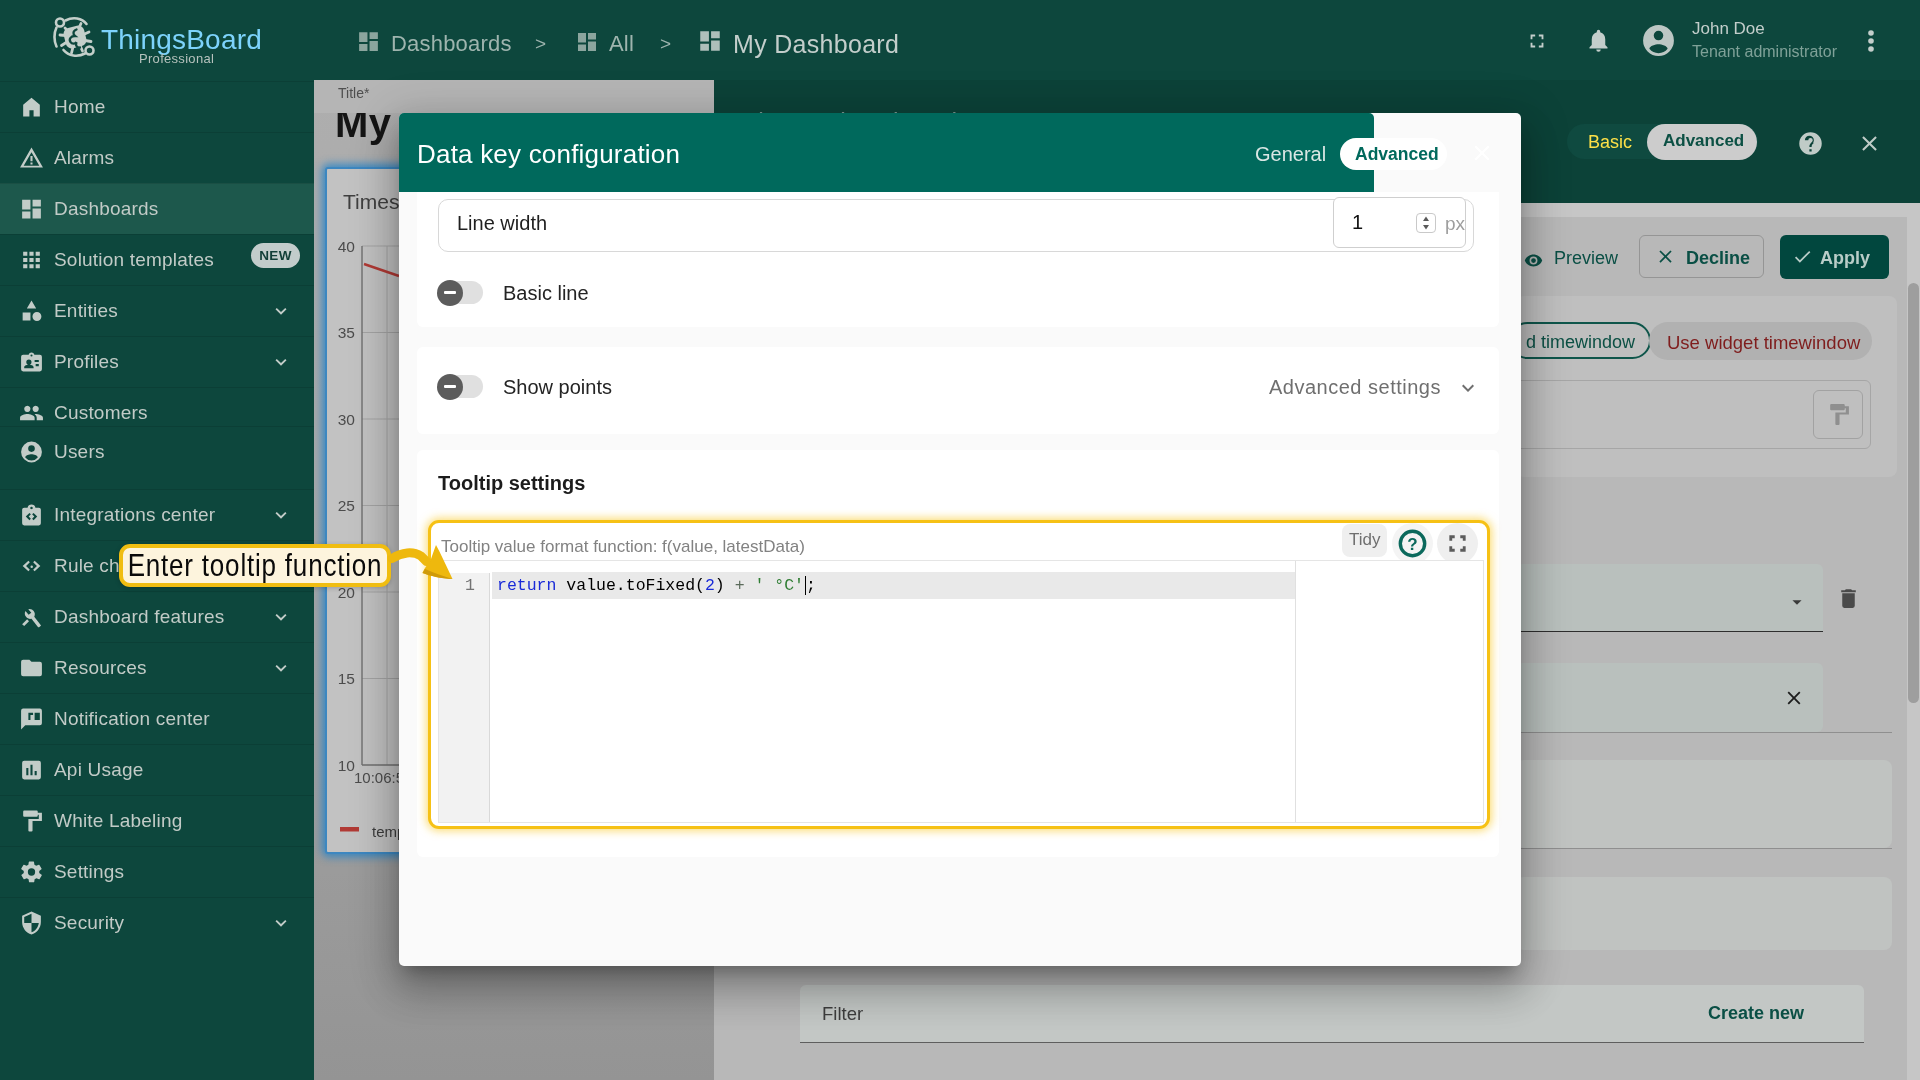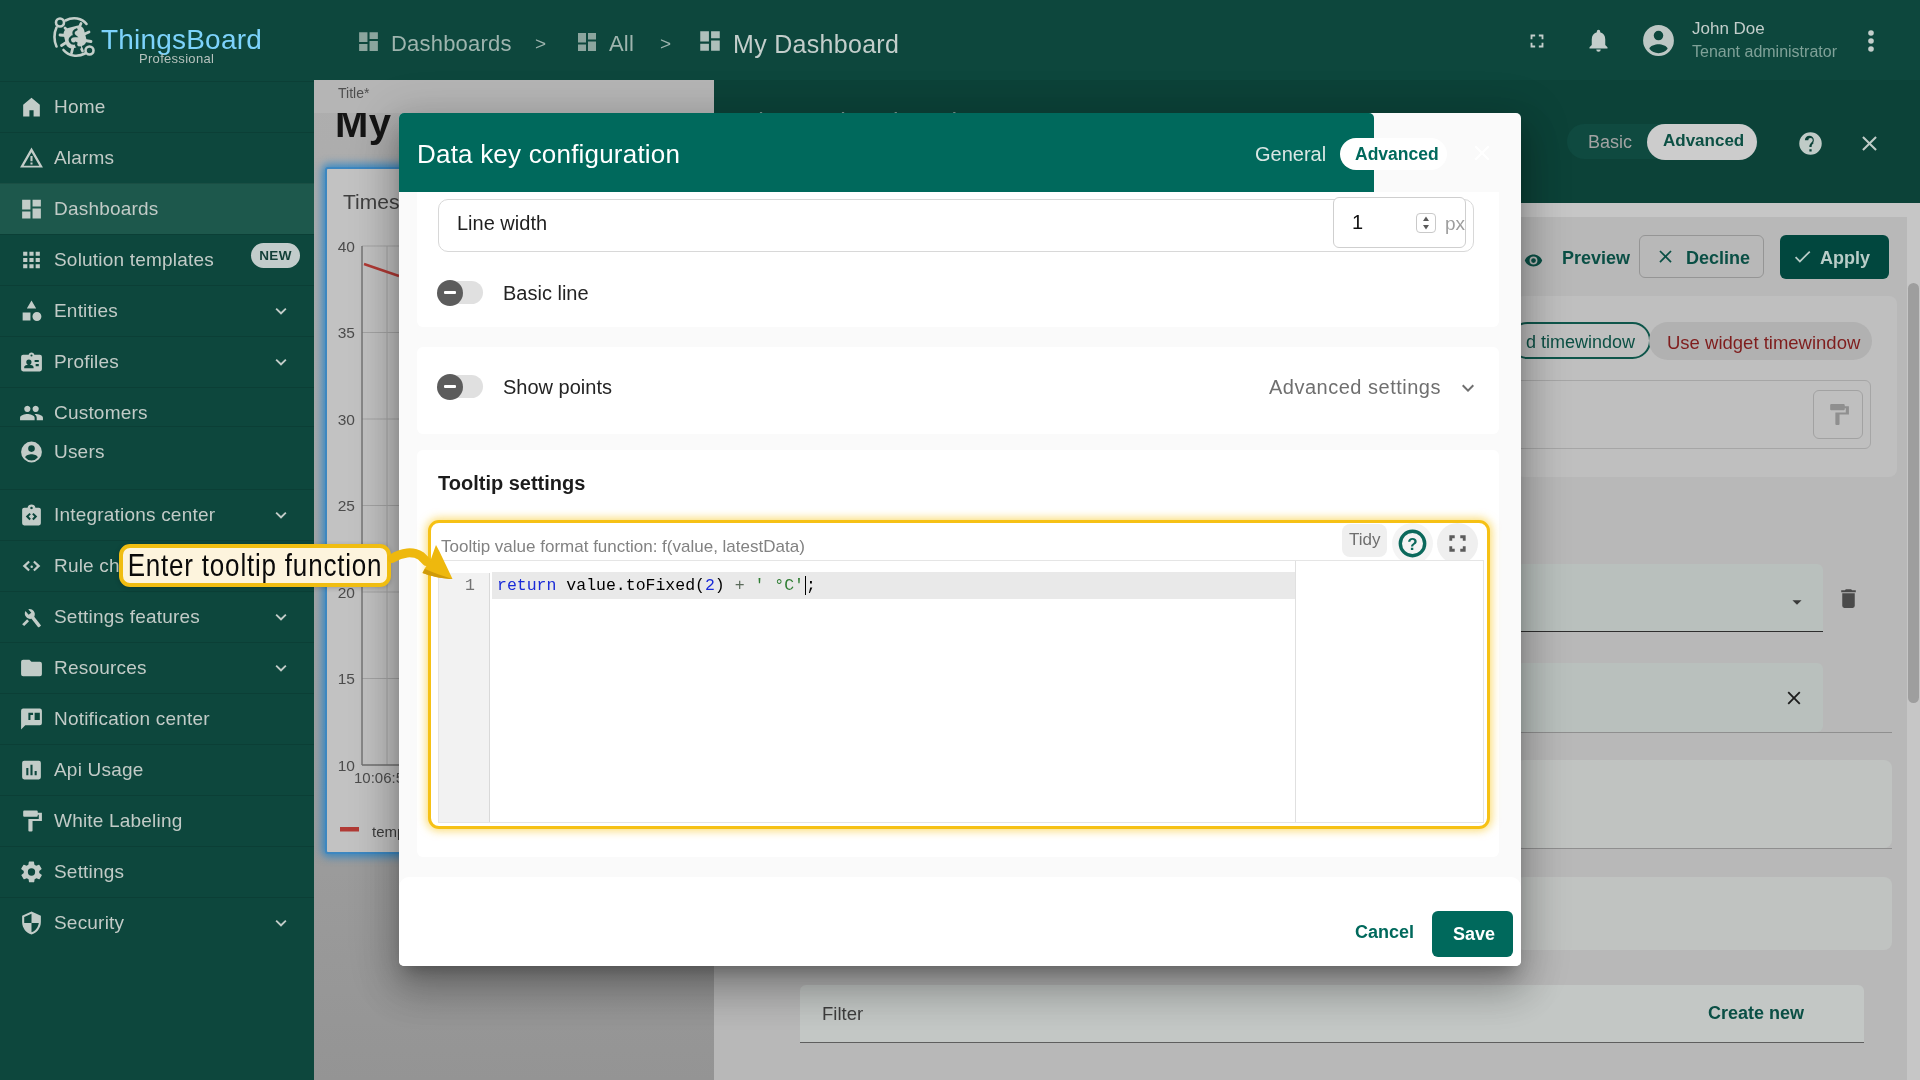--- a/index.html
+++ b/index.html
@@ -72,38 +72,38 @@
     </svg>
   </div>
 </div>
 <div class="abs" id="titleband">
     <div class="abs" style="left:24px;top:5px;font-size:14px;color:#4f4f4f;">Title*</div>
   </div>
 <div class="abs" id="righttool">
   <div class="abs" style="left:30px;top:28px;font-size:25px;color:#7c958e;">Time series Line Chart</div>
 
   <div class="abs" style="left:853px;top:44px;width:191px;height:35px;background:#0f4a40;border-radius:18px;"></div>
-  <div class="abs" style="left:874px;top:52px;font-size:18px;color:#a3a3a3;">Basic</div>
+  <div class="abs" style="left:874px;top:52px;font-size:18px;color:#fde047;">Basic</div>
   <div class="abs" style="left:933px;top:44px;width:110px;height:36px;background:#cccccc;border-radius:18px;"></div>
   <div class="abs" style="left:949px;top:51px;font-size:17px;font-weight:bold;color:#0c5044;">Advanced</div>
   <svg class="abs" style="left:1083px;top:50px" width="27" height="27" viewBox="0 0 24 24" fill="#c0cbc7">
       <path d="M12 2a10 10 0 1 0 0 20 10 10 0 0 0 0-20zm1 17h-2v-2h2v2zm2.1-7.7-.9.9c-.7.7-1.2 1.3-1.2 2.8h-2v-.5c0-1.1.5-2.1 1.2-2.8l1.2-1.3a2 2 0 0 0 .6-1.4 2 2 0 1 0-4 0H7a4 4 0 1 1 8 0c0 .9-.4 1.7-.9 2.3z"></path>
     </svg>
   <svg class="abs" style="left:1143px;top:51px" width="25" height="25" viewBox="0 0 24 24" fill="#c0cbc7">
       <path d="M19 6.4 17.6 5 12 10.6 6.4 5 5 6.4 10.6 12 5 17.6 6.4 19 12 13.4 17.6 19 19 17.6 13.4 12z"></path>
     </svg>
 </div>
 <div class="abs" id="rightcontent">
 
   <div class="abs" style="left:0;top:0;width:1206px;height:14px;background:#c6c6c6;"></div>
 
   <svg class="abs" style="left:810px;top:48px" width="19" height="19" viewBox="0 0 24 24" fill="#0a4f45">
       <path d="M12 4.5C7 4.5 2.7 7.6 1 12c1.7 4.4 6 7.5 11 7.5s9.3-3.1 11-7.5c-1.7-4.4-6-7.5-11-7.5zm0 12.5a5 5 0 1 1 0-10 5 5 0 0 1 0 10zm0-8a3 3 0 1 0 0 6 3 3 0 0 0 0-6z"></path>
     </svg>
-  <div class="abs" style="left:840px;top:45px;font-size:18px;font-weight:bold;color:#0a4f45;margin-left:8px;">Preview</div>
+  <div class="abs" style="left:840px;top:45px;font-size:18px;font-weight:normal;color:#0a4f45;">Preview</div>
 
   <div class="abs" style="left:925px;top:32px;width:125px;height:43px;border:1px solid #959595;border-radius:6px;"></div>
   <svg class="abs" style="left:941px;top:43px" width="21" height="21" viewBox="0 0 24 24" fill="#0a4f45">
       <path d="M19 6.4 17.6 5 12 10.6 6.4 5 5 6.4 10.6 12 5 17.6 6.4 19 12 13.4 17.6 19 19 17.6 13.4 12z"></path>
     </svg>
   <div class="abs" style="left:972px;top:45px;font-size:18px;font-weight:bold;color:#0a4f45;">Decline</div>
 
   <div class="abs" style="left:1066px;top:32px;width:109px;height:44px;background:#01473e;border-radius:6px;"></div>
   <svg class="abs" style="left:1078px;top:43px" width="21" height="21" viewBox="0 0 24 24" fill="#b9cdc8">
       <path d="M9 16.2 4.8 12l-1.4 1.4L9 19 21 7l-1.4-1.4z"></path>
@@ -269,21 +269,21 @@
         <svg width="25" height="25" viewBox="0 0 24 24" fill="#c2ccc8">
           <path d="M9 7 3.5 12 9 17l1.4-1.4L6.8 12l3.6-3.6L9 7zm6 0-1.4 1.4 3.6 3.6-3.6 3.6L15 17l5.5-5-5.5-5zm-4 5.8a1.2 1.2 0 1 1 2.4 0 1.2 1.2 0 0 1-2.4 0z"></path>
         </svg>
         <div class="mtext">Rule chains</div>
       </div>
       <div class="mi " style="top:590.5px">
         <svg width="25" height="25" viewBox="0 0 24 24" fill="#c2ccc8">
           <path d="m21.7 18.6-7.1-7.1c.7-1.8.3-3.9-1.2-5.4A5 5 0 0 0 8 4.9L11.3 8 9 10.3 5.6 7a5 5 0 0 0 1.2 5.5c1.5 1.5 3.6 1.9 5.4 1.2l7.1 7.1c.3.3.8.3 1.1 0l1.3-1.3c.4-.3.4-.8 0-.9z" transform="rotate(7 12 12)"></path>
           <path d="M5 20.7 9.6 16l-1.8-1.8L3 19z"></path>
         </svg>
-        <div class="mtext">Settings features</div>
+        <div class="mtext">Dashboard features</div>
         <svg class="chev" width="22" height="22" viewBox="0 0 24 24" fill="#c2ccc8">
           <path d="M7.4 8.6 12 13.2l4.6-4.6L18 10l-6 6-6-6z"></path>
         </svg>
       </div>
       <div class="mi " style="top:641.5px">
         <svg width="25" height="25" viewBox="0 0 24 24" fill="#c2ccc8">
           <path d="M10 4H4a2 2 0 0 0-2 2v12a2 2 0 0 0 2 2h16a2 2 0 0 0 2-2V8a2 2 0 0 0-2-2h-8l-2-2z"></path>
         </svg>
         <div class="mtext">Resources</div>
         <svg class="chev" width="22" height="22" viewBox="0 0 24 24" fill="#c2ccc8">
@@ -376,24 +376,19 @@
         <path d="M3.5 8.5 V3.5 H8.5 M15.5 3.5 H20.5 V8.5 M20.5 15.5 V20.5 H15.5 M8.5 20.5 H3.5 V15.5"></path>
       </svg>
 
     <div class="abs" style="left:7px;top:37px;width:1046px;height:263px;background:#fff;border:1px solid #e5e5e5;"></div>
     <div class="abs" style="left:8px;top:50px;width:51px;height:249px;background:#f2f2f2;border-right:1px solid #d9d9d9;"></div>
     <div class="abs" style="left:61px;top:49px;width:803px;height:27px;background:#e9e9e9;"></div>
     <div class="abs" style="left:864px;top:38px;width:1px;height:261px;background:#e0e0e0;"></div>
     <div class="abs code" style="left:34px;top:52px;color:#737373;">1</div>
     <div class="abs code" style="left:66px;top:52px;"><span style="color:#1a2bd8">return</span> value.toFixed(<span style="color:#1a2bd8">2</span>) <span style="color:#5b6b5b">+</span> <span style="color:#2e7d32">' °C'</span><span style="border-left:1.6px solid #000;margin-left:1px;"></span>;</div>
   </div>
-  <div class="abs" id="dlgfoot">
-    <div class="abs" style="left:956px;top:45px;font-size:18px;font-weight:bold;color:#00695c;">Cancel</div>
-    <div class="abs" style="left:1033px;top:34px;width:81px;height:46px;background:#00695c;border-radius:6px;"></div>
-    <div class="abs" style="left:1054px;top:47px;font-size:18px;font-weight:bold;color:#fff;">Save</div>
-  </div>
 </div>
 <div class="abs" id="callout"><span style="display:inline-block;transform:scaleY(1.22);transform-origin:center;">Enter tooltip function</span></div>
 <svg class="ovl" style="left:380px;top:535px;" width="110" height="80" viewBox="0 0 110 80">
   <path d="M12 23.5 C 22 17, 33 16, 41 21 L46.5 26.5" fill="none" stroke="#eeb80d" stroke-width="9" stroke-linecap="round"></path>
   <path d="M56 10 C 60 17, 66 30, 72.5 44 C 61 43.5, 50 41, 42.5 38 C 44.5 33, 47 30, 50 27 C 52 21, 54 15, 56 10 Z" fill="#eeb80d"></path>
   <path d="M72.5 44 C 61 43.5, 50 41, 42.5 38 L 45 34 C 55 38.5, 63 41, 72.5 44 Z" fill="#cf9a09"></path>
 </svg>
 
 </body></html>

